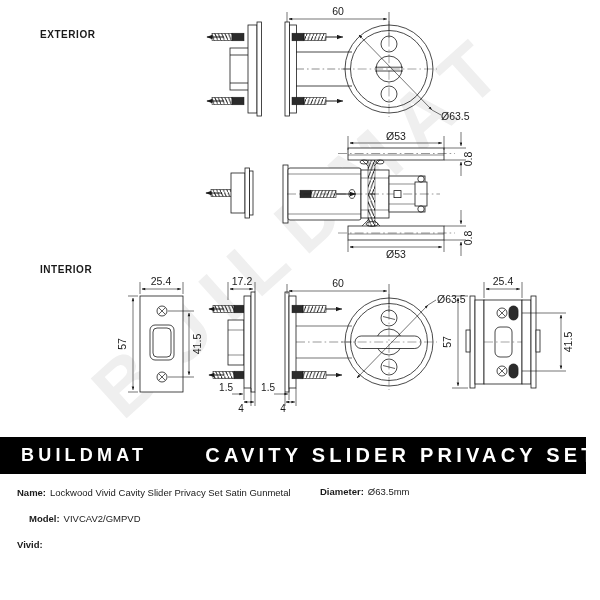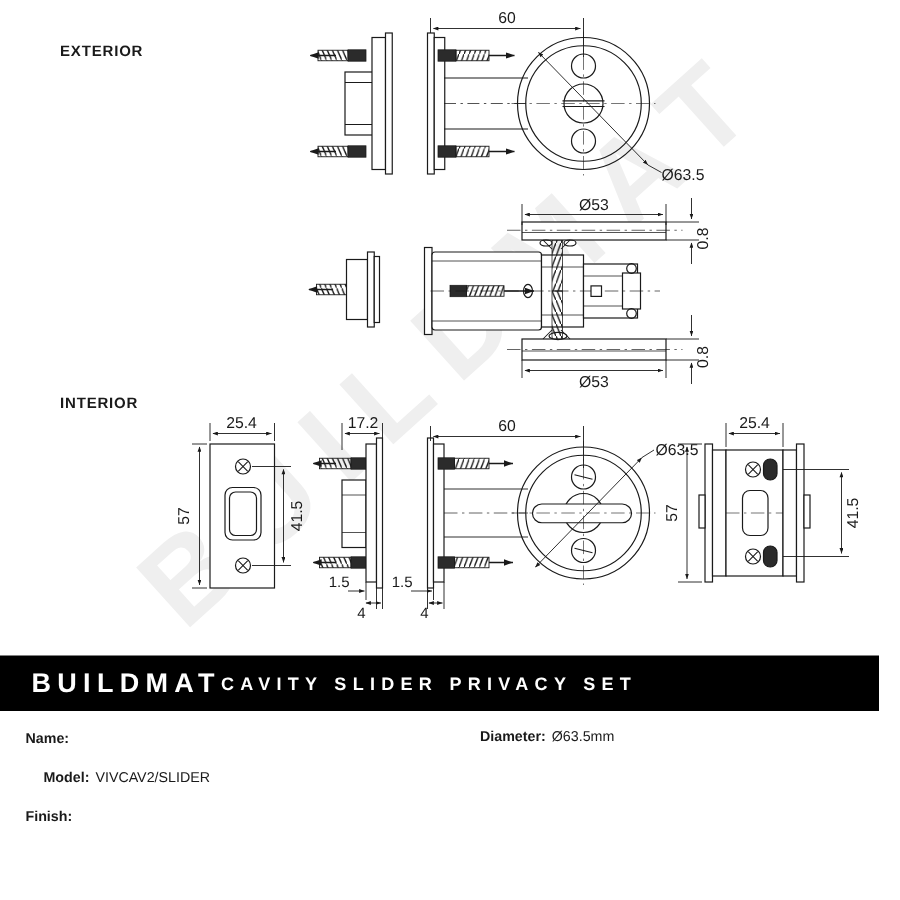--- a/index.html
+++ b/index.html
@@ -62,23 +62,24 @@
     font-family: "Liberation Sans", sans-serif;
     font-size: 18px;
     font-weight: bold;
     letter-spacing: 4.2px;
     margin-left: 21px;
     white-space: nowrap;
   }
   #banner-title {
     color: #ffffff;
     font-family: "Liberation Sans", sans-serif;
-    font-size: 12px;
+    font-size: 20px;
     font-weight: bold;
     letter-spacing: 4.2px;
+    margin-left: 58px;
     white-space: nowrap;
   }
 
   
   #spec-block {
     position: absolute;
     left: 0;
     top: 474px;
     width: 600px;
     height: 126px;
@@ -473,28 +474,29 @@
 
 <div id="banner">
   <span id="banner-brand">BUILDMAT</span>
   <span id="banner-title">CAVITY SLIDER PRIVACY SET</span>
 </div>
 
 <div id="spec-block">
 
   <div class="spec-row" id="spec-row-name">
     <span class="spec-key">Name:</span>
+    <span class="spec-val">Lockwood Vivid Cavity Slider Privacy Set Satin Gunmetal</span>
   </div>
 
   <div id="spec-diameter-group">
     <span class="spec-key">Diameter:</span>
     <span class="spec-val">Ø63.5mm</span>
   </div>
 
   <div class="spec-row" id="spec-row-model">
     <span class="spec-key">Model:</span>
-    <span class="spec-val">VIVCAV2/SLIDER</span>
+    <span class="spec-val">VIVCAV2/GMPVD</span>
   </div>
 
   <div class="spec-row" id="spec-row-finish">
-    <span class="spec-key">Finish:</span>
+    <span class="spec-key">Vivid:</span>
   </div>
 </div>
 
 </body></html>

